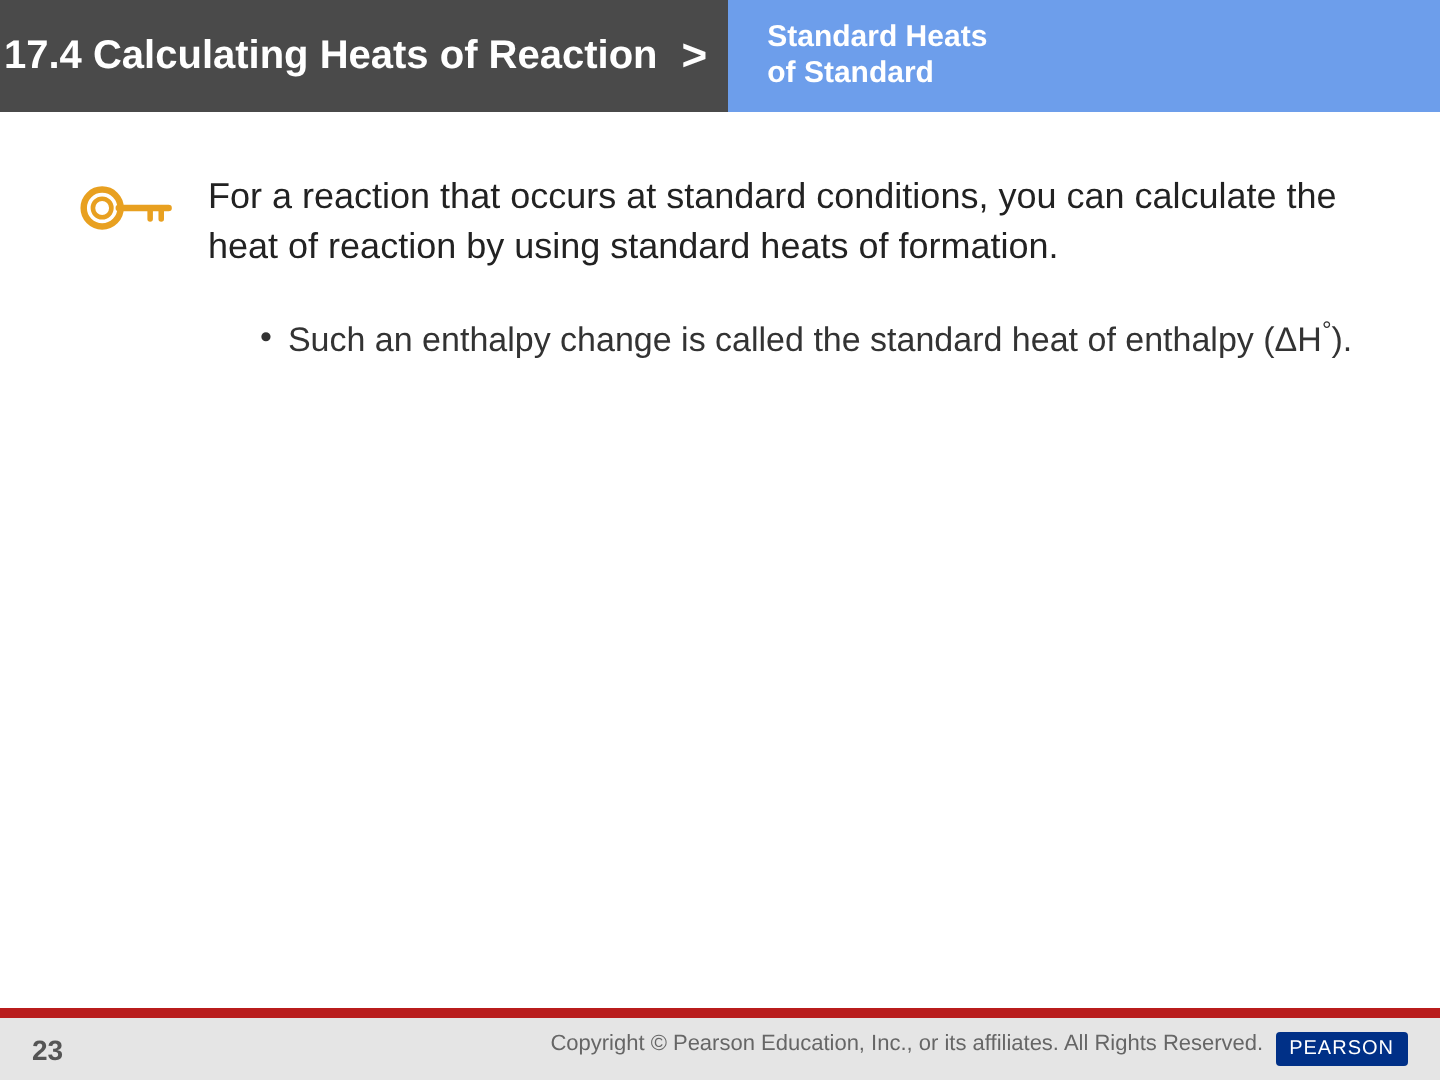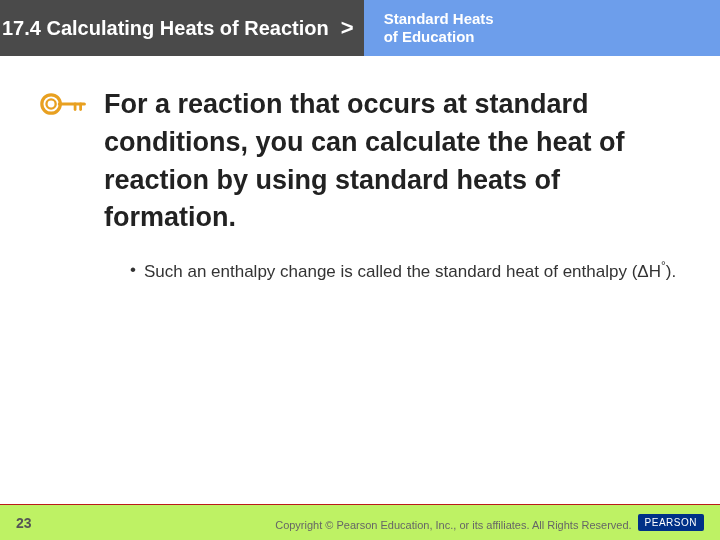--- a/index.html
+++ b/index.html
@@ -87,24 +87,24 @@
       align-items: center;
     }
 
     
     .key-svg {
       width: 48px;
       height: 28px;
     }
 
     .main-text {
-      font-size: 27px;
+      font-size: 18px;
       color: #222222;
       line-height: 1.4;
-      font-weight: bold;
+      font-weight: normal;
     }
 
     
     .bullet-section {
       padding-left: 90px;
       margin-top: 16px;
     }
 
     .bullet-item {
       font-size: 17px;
@@ -136,42 +136,42 @@
       font-size: 12px;
     }
 
     
     .footer {
       position: absolute;
       bottom: 0;
       left: 0;
       right: 0;
       height: 36px;
-      background: #bef264;
-      border-top: 1px solid #b91c1c;
+      background: #e5e5e5;
+      border-top: 5px solid #b91c1c;
       display: flex;
       align-items: center;
       justify-content: space-between;
       padding: 0 16px;
     }
 
     .footer-page-num {
       font-size: 14px;
       color: #555555;
       font-weight: bold;
     }
 
     .footer-copyright {
       font-size: 11px;
       color: #666666;
     }
 
     .pearson-logo {
       display: flex;
-      align-items: flex-end;
+      align-items: flex-start;
       gap: 6px;
     }
 
     .pearson-badge {
       background: #003087;
       color: #ffffff;
       font-size: 10px;
       font-weight: normal;
       padding: 3px 7px;
       border-radius: 2px;
@@ -184,21 +184,21 @@
 <div class="header">
   <div class="header-left">
     <span class="header-left-title">17.4 Calculating Heats of Reaction</span>
   </div>
   <div class="header-arrow">
     <span>&gt;</span>
   </div>
   <div class="header-right">
     <div class="header-right-title">
       <span>Standard Heats</span><br>
-      <span>of Education</span>
+      <span>of Standard</span>
     </div>
   </div>
 </div>
 
 <div class="main-content">
 
   <div class="key-row">
     <div class="key-icon">
 
       <svg class="key-svg" viewBox="0 0 52 26" xmlns="http://www.w3.org/2000/svg">

